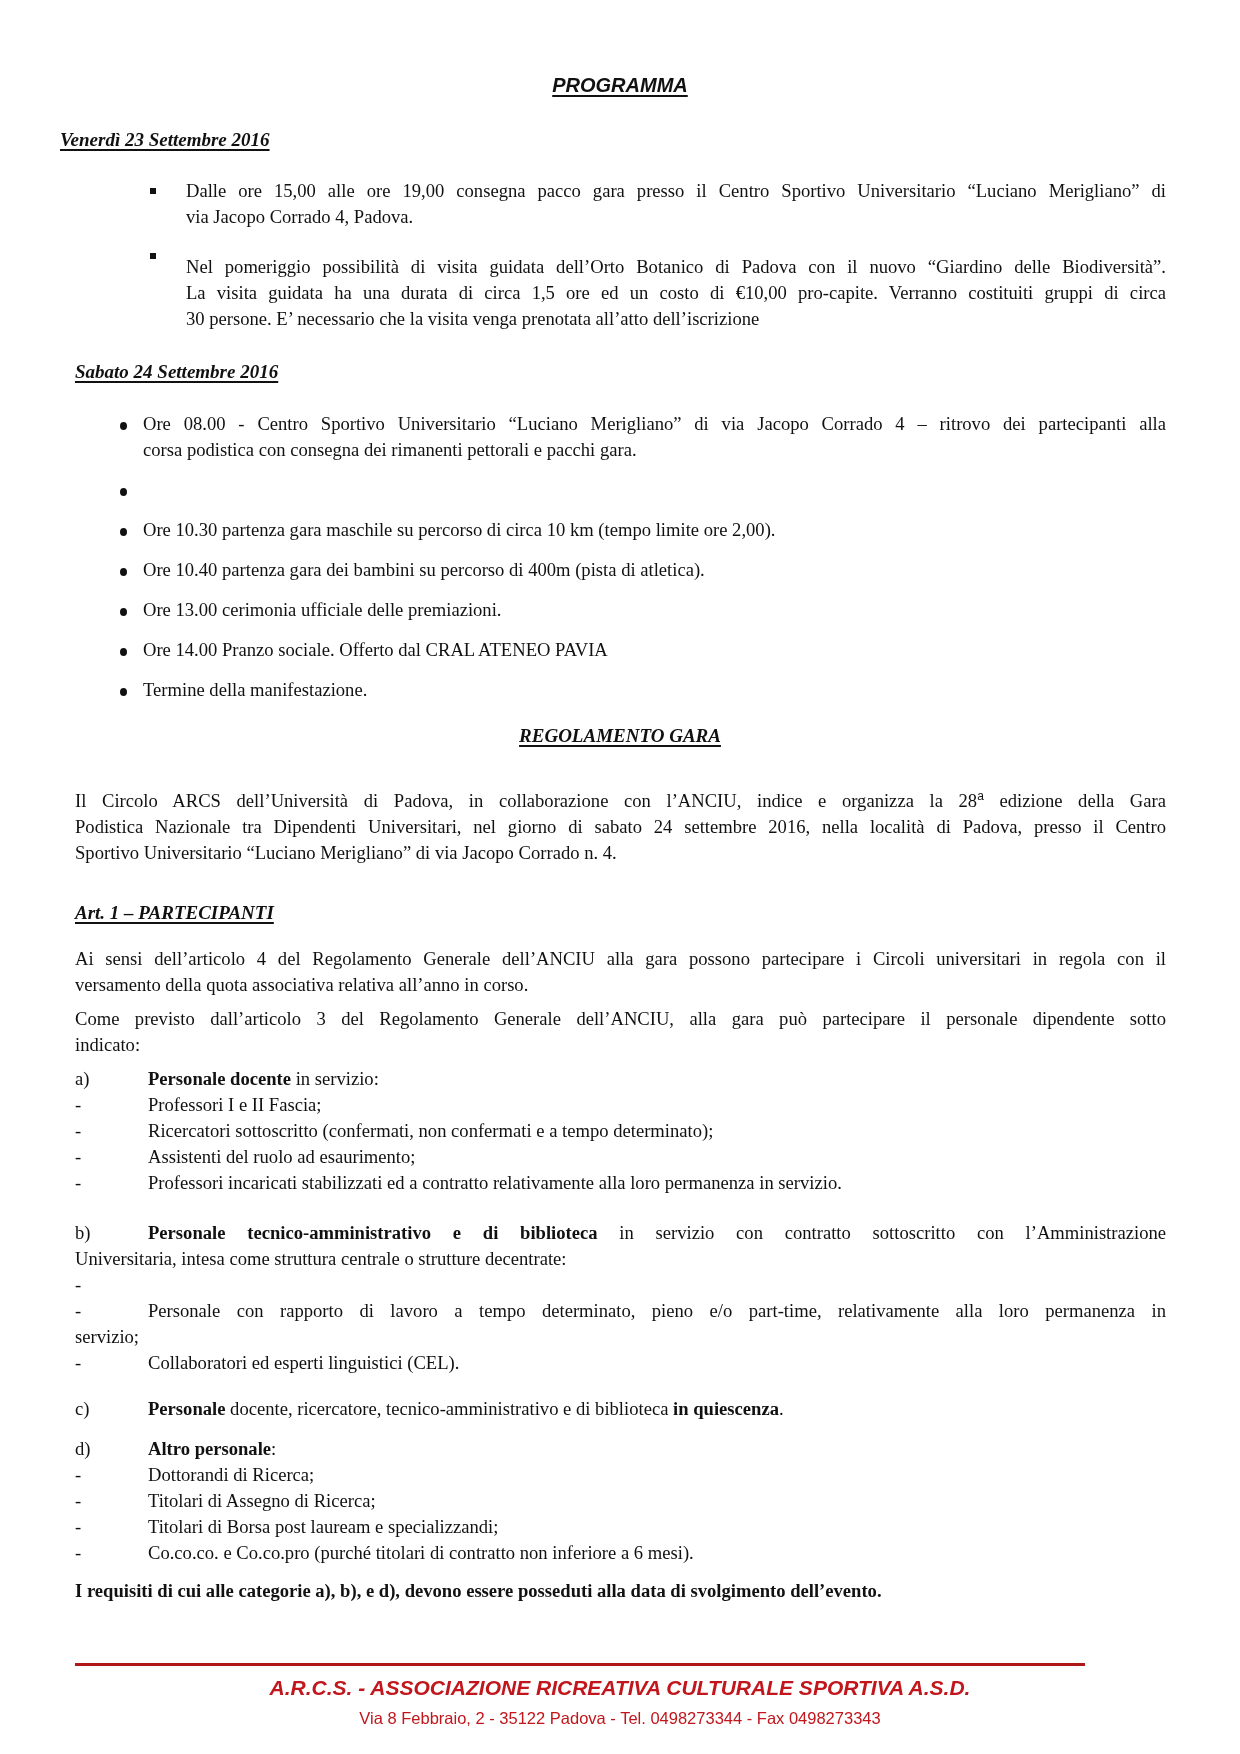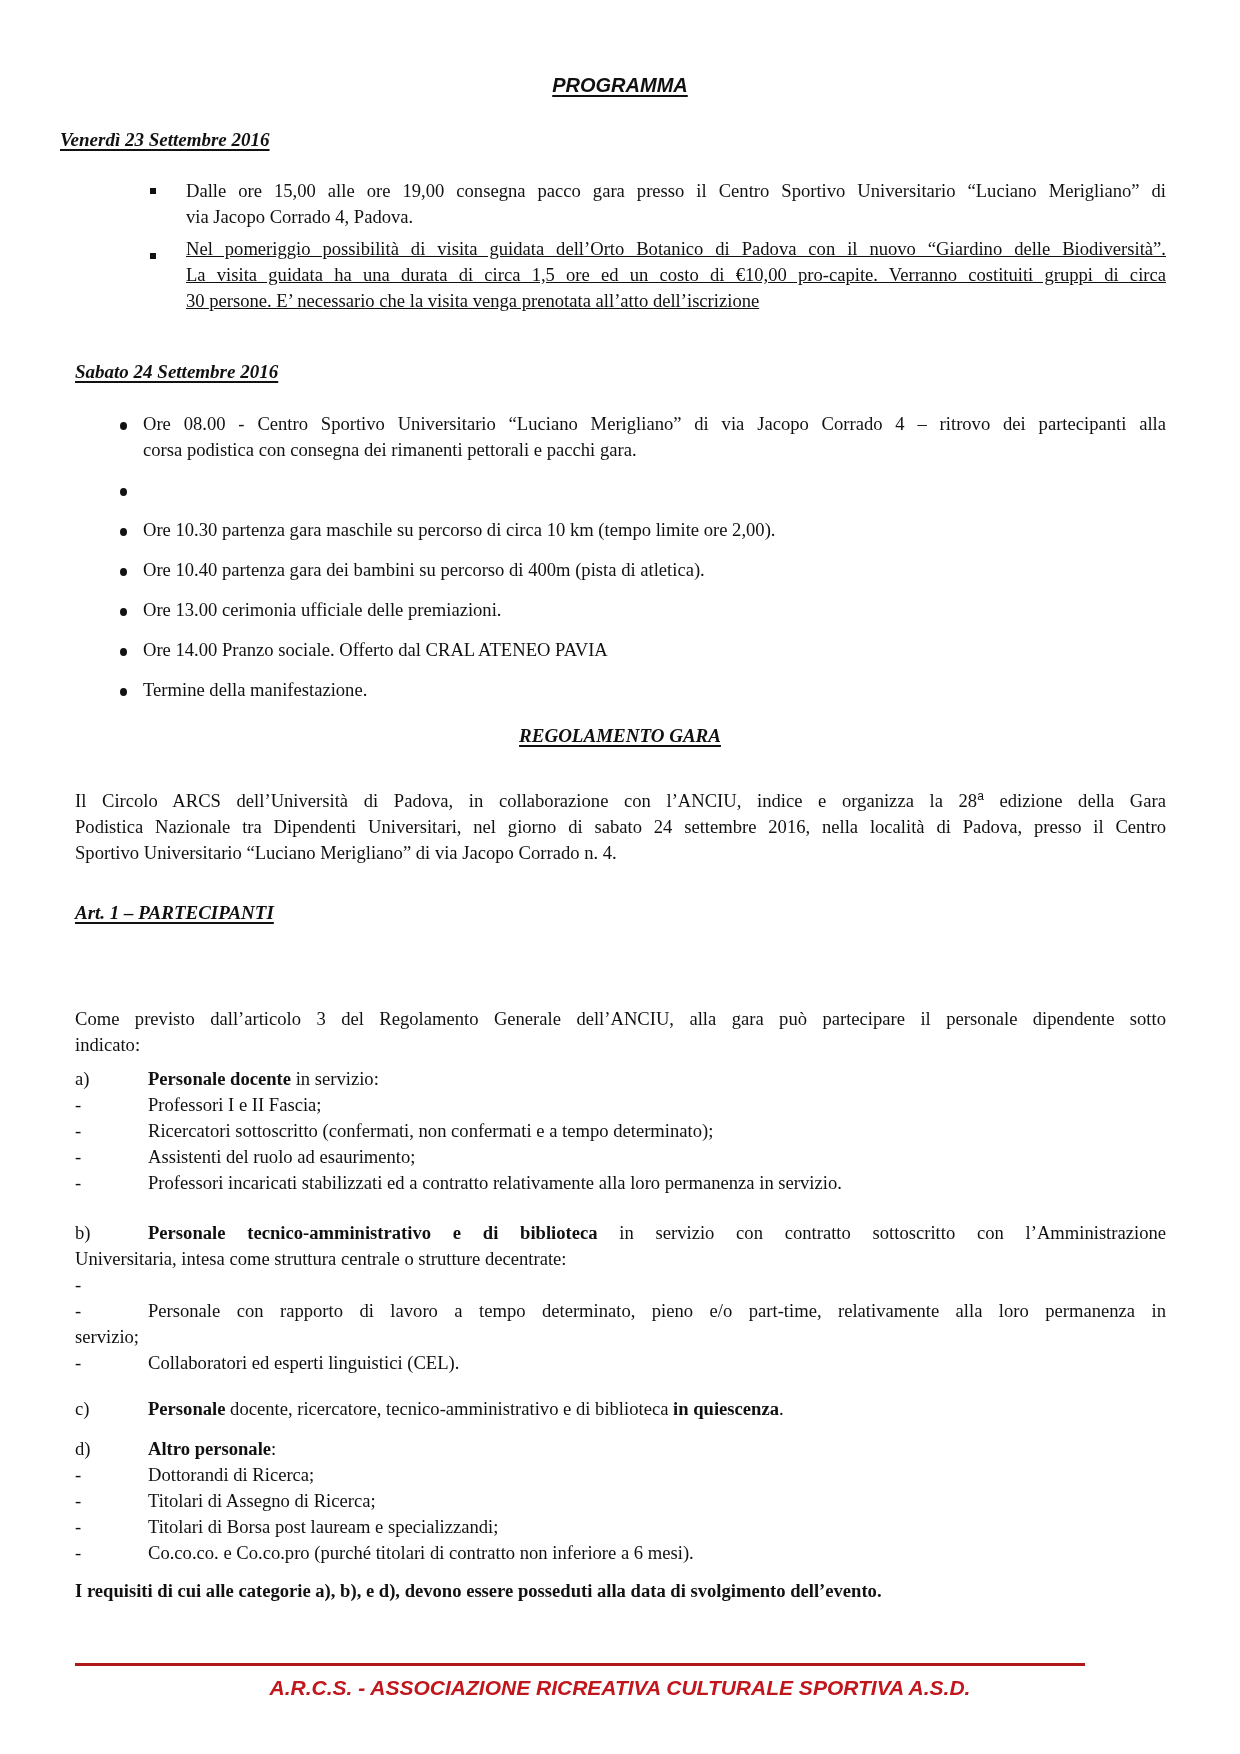--- a/index.html
+++ b/index.html
@@ -37,21 +37,21 @@
 
   <div class="abs serif day-head" style="left:60px; top:127px;"><span>Venerdì 23 Settembre 2016</span></div>
 
   <div class="abs sq-bullet" style="left:150px; top:188px;"></div>
   <div class="abs serif justify" style="left:186px; top:178px; width:980px;">
     <div style="text-align-last: justify;">Dalle ore 15,00 alle ore 19,00 consegna pacco gara presso il Centro Sportivo Universitario “Luciano Merigliano” di</div>
     <div>via Jacopo Corrado 4, Padova.</div>
   </div>
 
   <div class="abs sq-bullet" style="left:150px; top:253px;"></div>
-  <div class="abs serif" style="left:186px; top:236px; width:980px;text-decoration:underline;">
+  <div class="abs serif" style="left:186px; top:254px; width:980px;">
     <div style="text-align: justify; text-align-last: justify;">Nel pomeriggio possibilità di visita guidata dell’Orto Botanico di Padova con il nuovo “Giardino delle Biodiversità”.</div>
     <div style="text-align: justify; text-align-last: justify;">La visita guidata ha una durata di circa 1,5 ore ed un costo di €10,00 pro-capite. Verranno costituiti gruppi di circa</div>
     <div>30 persone. E’ necessario che la visita venga prenotata all’atto dell’iscrizione</div>
   </div>
 
   <div class="abs serif day-head" style="left:75px; top:359px;"><span>Sabato 24 Settembre 2016</span></div>
 
   <div class="abs dot-bullet" style="left:120px; top:422px;"></div>
   <div class="abs serif" style="left:143px; top:411px; width:1023px;">
     <div style="text-align: justify; text-align-last: justify;">Ore 08.00 - Centro Sportivo Universitario “Luciano Merigliano” di via Jacopo Corrado 4 – ritrovo dei partecipanti alla</div>
@@ -78,20 +78,24 @@
   <div class="abs serif center-head" style="top:723px;"><span>REGOLAMENTO GARA</span></div>
 
   <div class="abs serif" style="left:75px; top:788px; width:1091px;">
     <div style="text-align: justify; text-align-last: justify;"><span>Il Circolo ARCS dell’Università di Padova, in collaborazione con l’ANCIU, indice e organizza la 28</span><sup>a</sup><span> edizione della Gara</span></div>
     <div style="text-align: justify; text-align-last: justify;">Podistica Nazionale tra Dipendenti Universitari, nel giorno di sabato 24 settembre 2016, nella località di Padova, presso il Centro</div>
     <div>Sportivo Universitario “Luciano Merigliano” di via Jacopo Corrado n. 4.</div>
   </div>
 
   <div class="abs serif day-head" style="left:75px; top:900px;"><span>Art. 1 – PARTECIPANTI</span></div>
 
+  <div class="abs serif" style="left:75px; top:946px; width:1091px;">
+    <div style="text-align: justify; text-align-last: justify;">Ai sensi dell’articolo 4 del Regolamento Generale dell’ANCIU alla gara possono partecipare i Circoli universitari in regola con il</div>
+    <div>versamento della quota associativa relativa all’anno in corso.</div>
+  </div>
 
   <div class="abs serif" style="left:75px; top:1006px; width:1091px;">
     <div style="text-align: justify; text-align-last: justify;">Come previsto dall’articolo 3 del Regolamento Generale dell’ANCIU, alla gara può partecipare il personale dipendente sotto</div>
     <div>indicato:</div>
   </div>
 
   <div class="abs serif" style="left:75px; top:1066px; width:1091px;">
     <div style="display:flex;">
       <span class="label" style="width:73px;">a)</span>
       <span><b>Personale docente</b><span> in servizio:</span></span>
@@ -159,14 +163,15 @@
     <div style="display:flex;">
         <span style="width:73px;">-</span>
         <span>Co.co.co. e Co.co.pro (purché titolari di contratto non inferiore a 6 mesi).</span>
       </div>
   </div>
 
   <div class="abs serif bold" style="left:75px; top:1578px;">I requisiti di cui alle categorie a), b), e d), devono essere posseduti alla data di svolgimento dell’evento.</div>
 
   <div class="abs footer-rule"></div>
   <div class="abs footer-org">A.R.C.S. - ASSOCIAZIONE RICREATIVA CULTURALE SPORTIVA A.S.D.</div>
+  <div class="abs footer-addr">Via 8 Febbraio, 2 - 35122 Padova - Tel. 0498273344 - Fax 0498273343</div>
 
 </div>
 
 </body></html>

